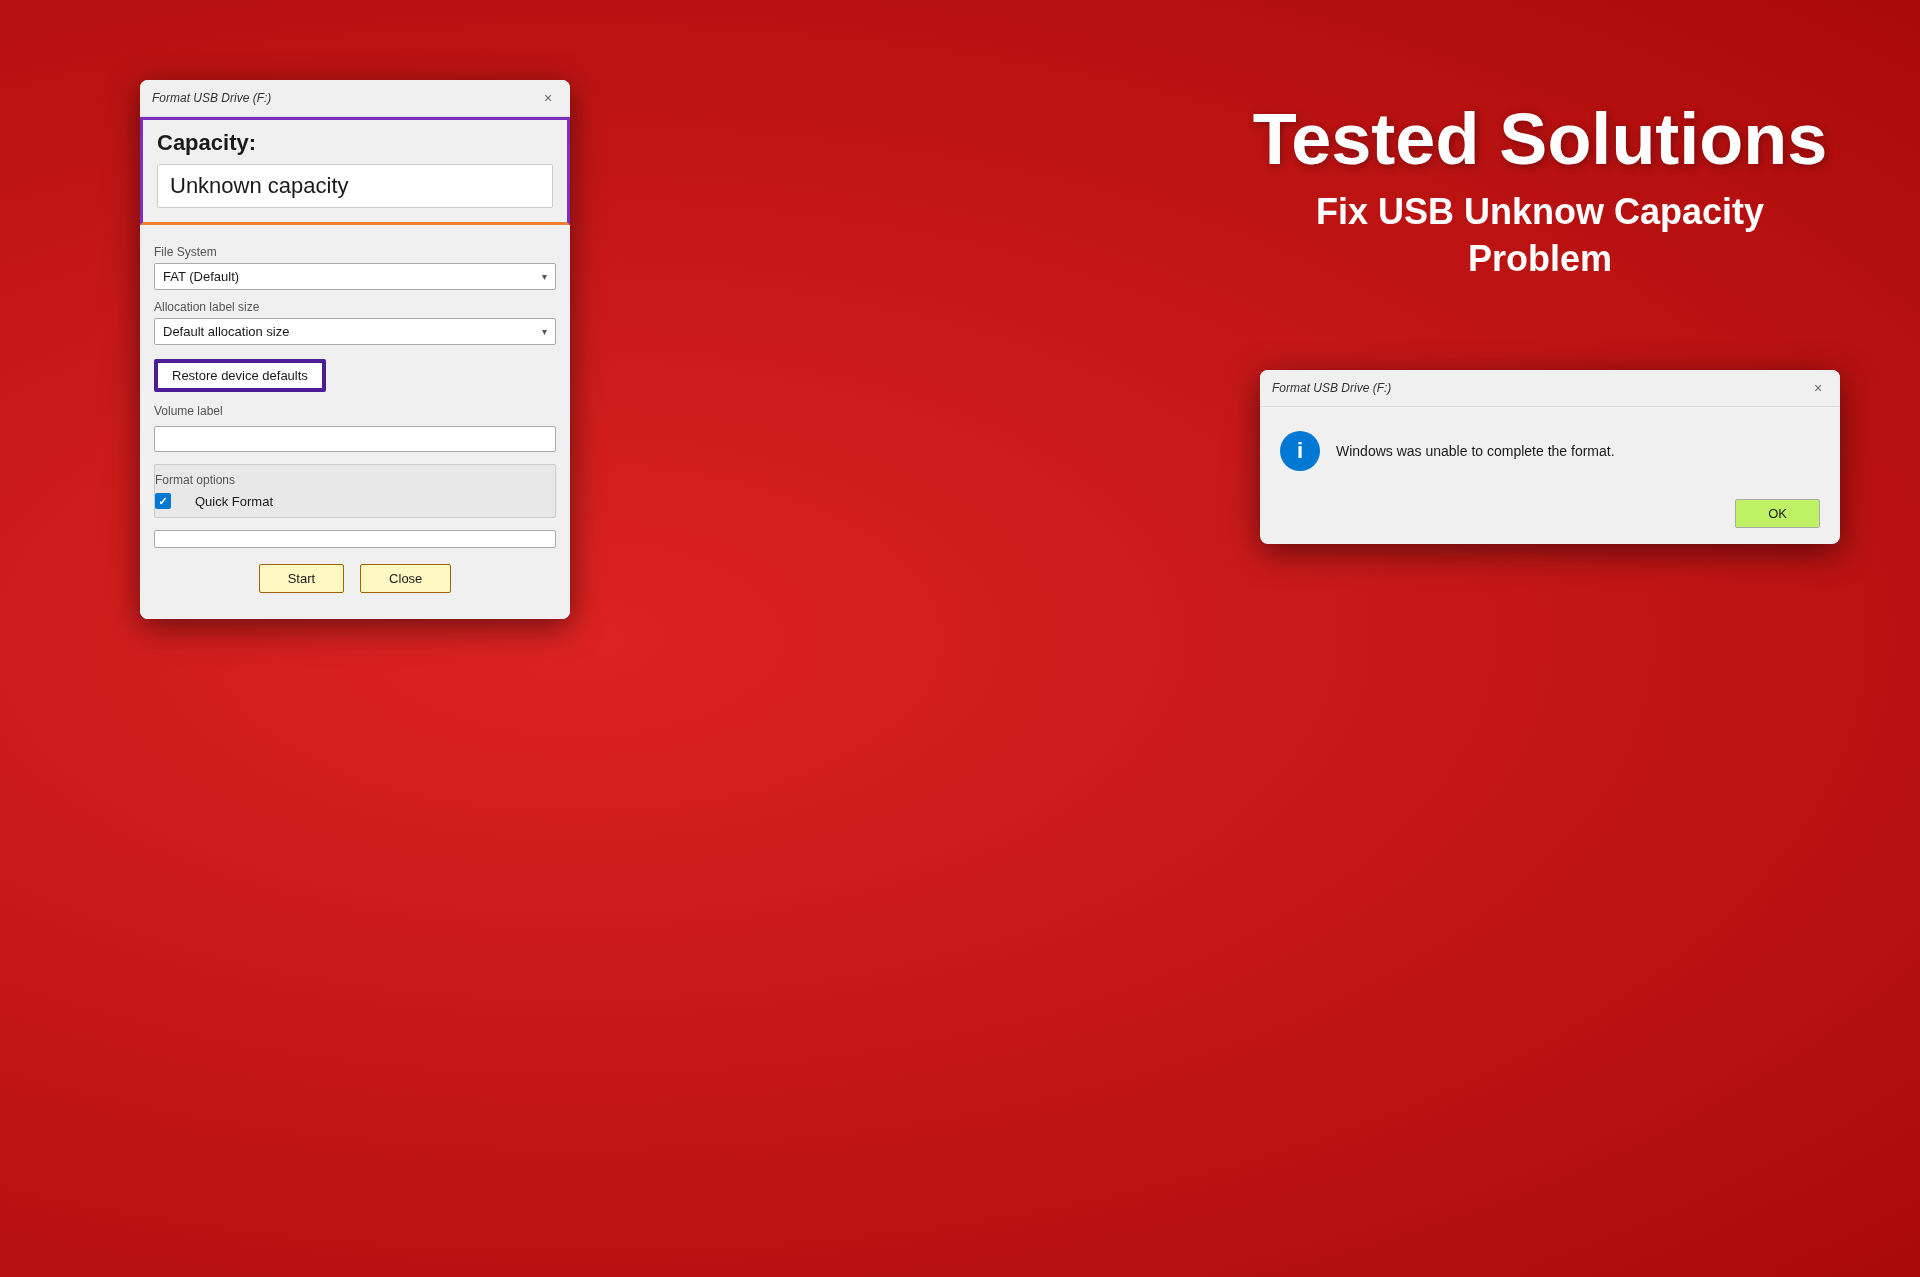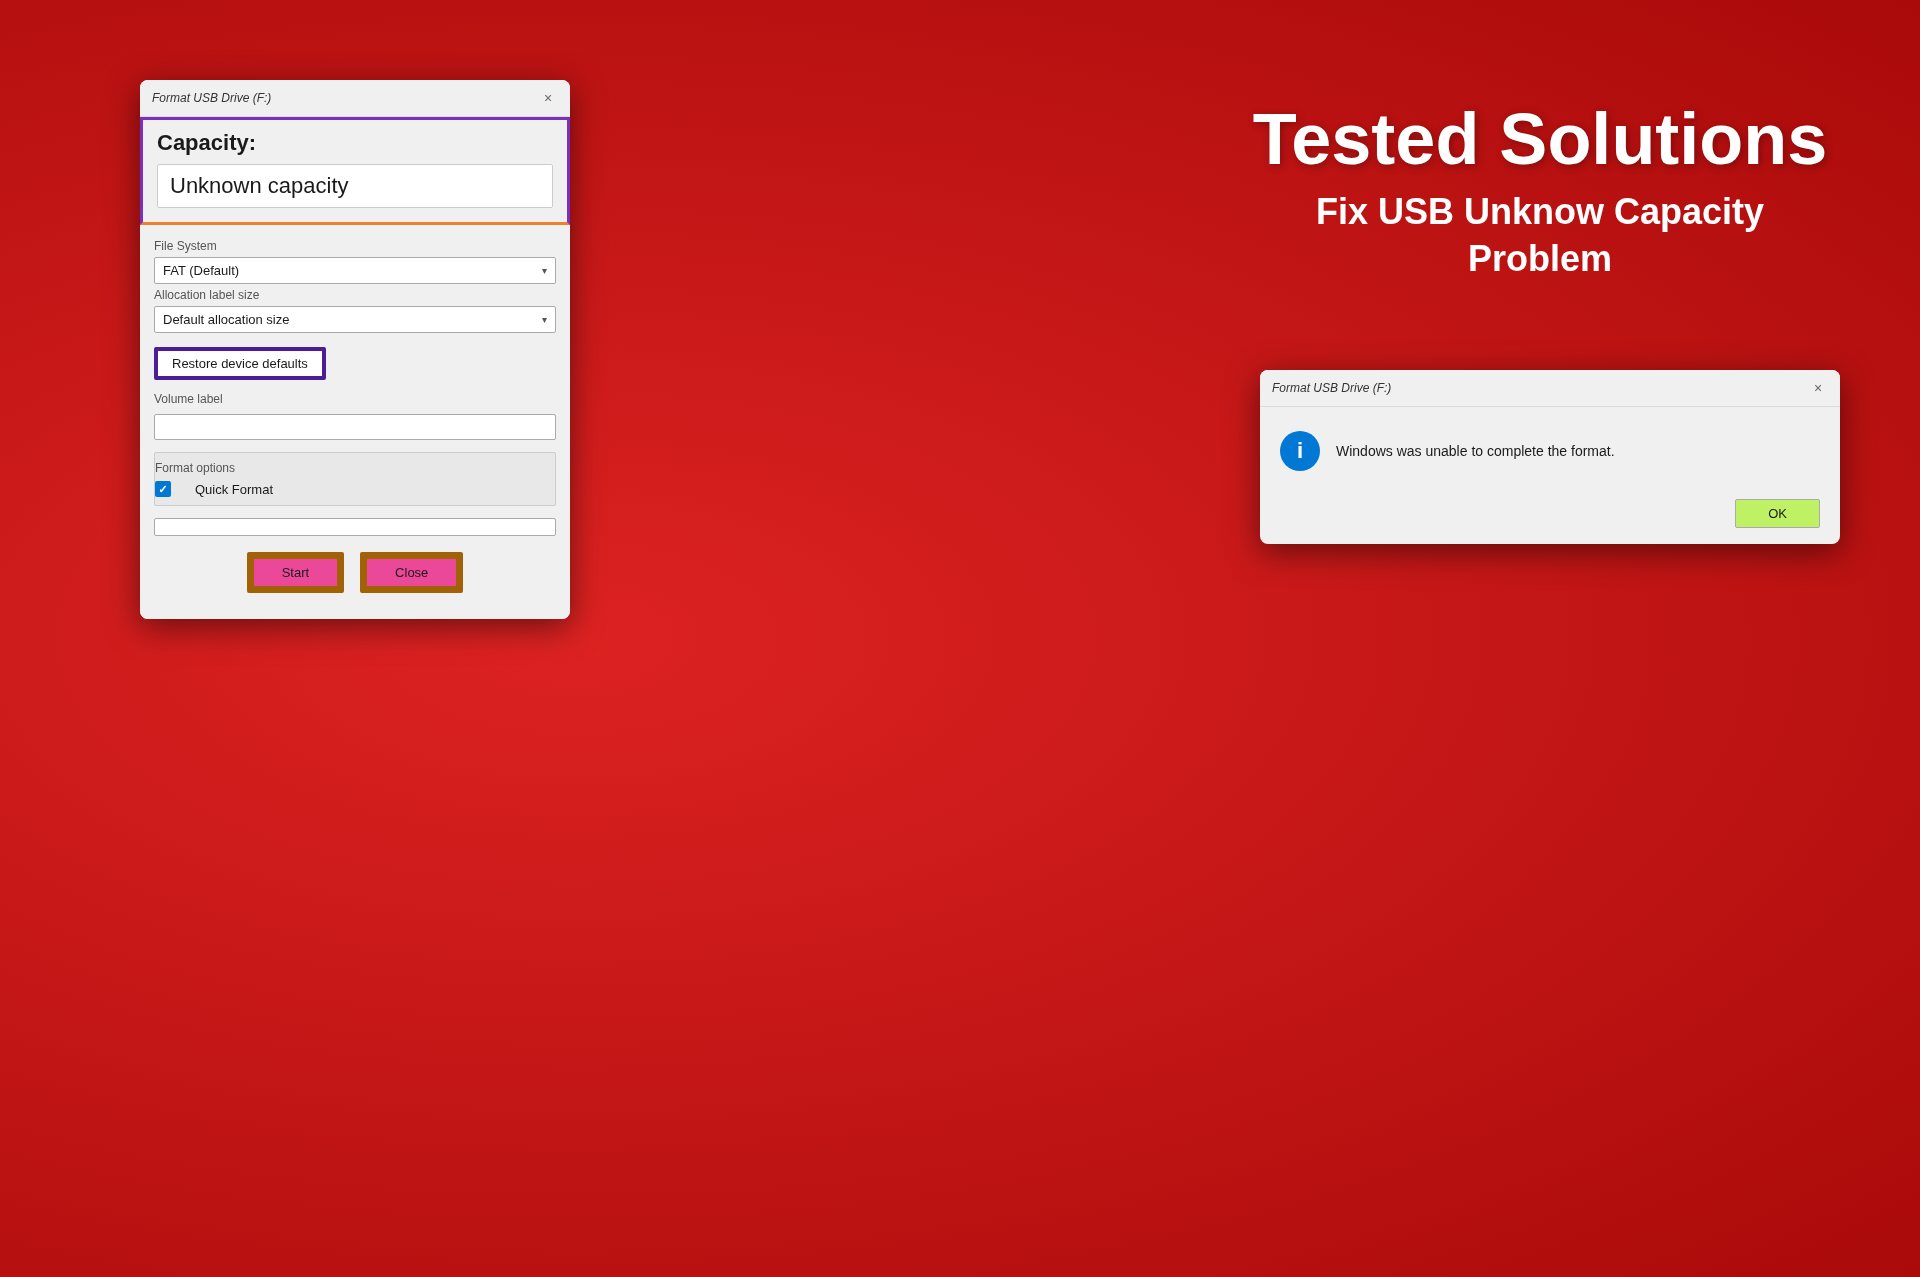--- a/index.html
+++ b/index.html
@@ -89,21 +89,21 @@
 
     .dialog-body {
       padding: 10px 14px 16px;
       background: #f0f0f0;
     }
 
     .section-label {
       font-size: 12px;
       color: #555;
       margin-bottom: 4px;
-      margin-top: 4px;
+      margin-top: 10px;
     }
 
     .dropdown-row {
       display: flex;
       align-items: center;
       background: white;
       border: 1px solid #aaa;
       padding: 5px 8px;
       border-radius: 2px;
       font-size: 13px;
@@ -197,22 +197,22 @@
 
     .dialog-buttons {
       display: flex;
       justify-content: center;
       gap: 16px;
       margin-top: 16px;
       padding-bottom: 10px;
     }
 
     .dialog-btn {
-      background: #ec4899;
-      border: 7px solid #a16207;
+      background: #fef9c3;
+      border: 1px solid #a16207;
       padding: 6px 28px;
       font-size: 13px;
       cursor: pointer;
       border-radius: 2px;
       color: #1a1a1a;
     }
 
     
     .hero-text {
       position: absolute;

